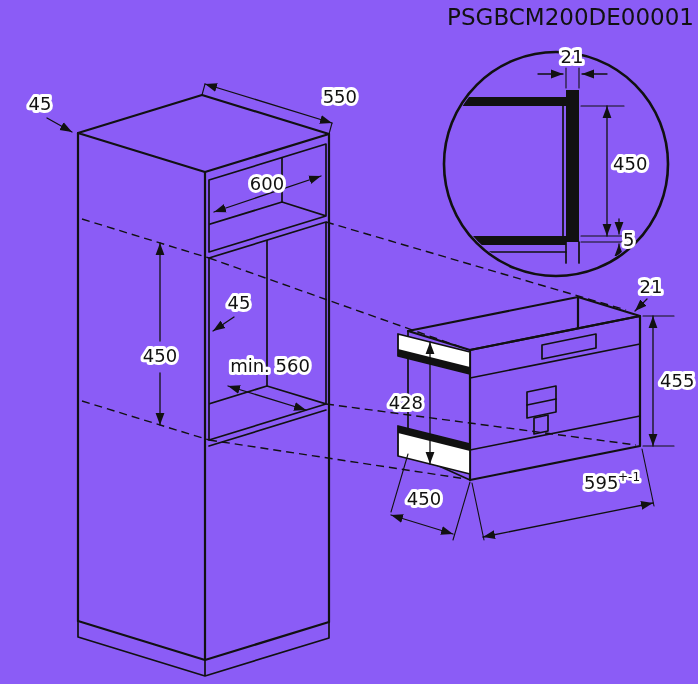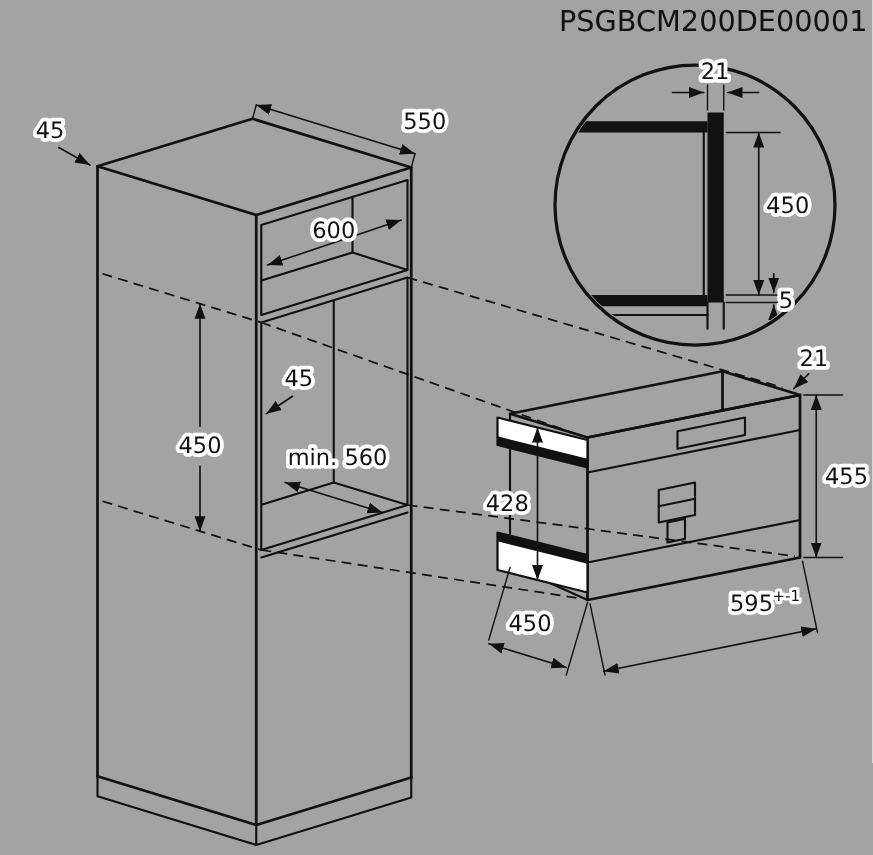--- a/index.html
+++ b/index.html
@@ -1,16 +1,16 @@
 <!DOCTYPE html>
 <html><head>
 <meta charset="utf-8">
 <style>
   html,body{margin:0;padding:0;background:#fff;}
-  .stage{position:relative;width:698px;height:684px;background:#a3a3a3;overflow:hidden;}
+  .stage{position:relative;width:698px;height:684px;background:#8b5cf6;overflow:hidden;}
   .stage svg{position:absolute;left:0;top:0;}
   .ink{stroke:#111;fill:none;stroke-linecap:round;stroke-linejoin:round;}
   .w26{stroke-width:2.6;} .w22{stroke-width:2.2;} .w17{stroke-width:1.7;}
   .w13{stroke-width:1.3;} .w11{stroke-width:1.1;}
   .dash{stroke:#111;fill:none;stroke-width:1.4;stroke-dasharray:8 5;}
   .solidfill{fill:#111;stroke:none;}
   .white{fill:#fff;stroke:#111;stroke-width:1.8;stroke-linejoin:round;}
   text{font-family:"DejaVu Sans",sans-serif;fill:#111;stroke:none;}
   .dim{font-size:18px;paint-order:stroke;stroke:#fff;stroke-width:6px;stroke-linejoin:round;}
   .sup{font-size:12px;paint-order:stroke;stroke:#fff;stroke-width:5px;stroke-linejoin:round;}

